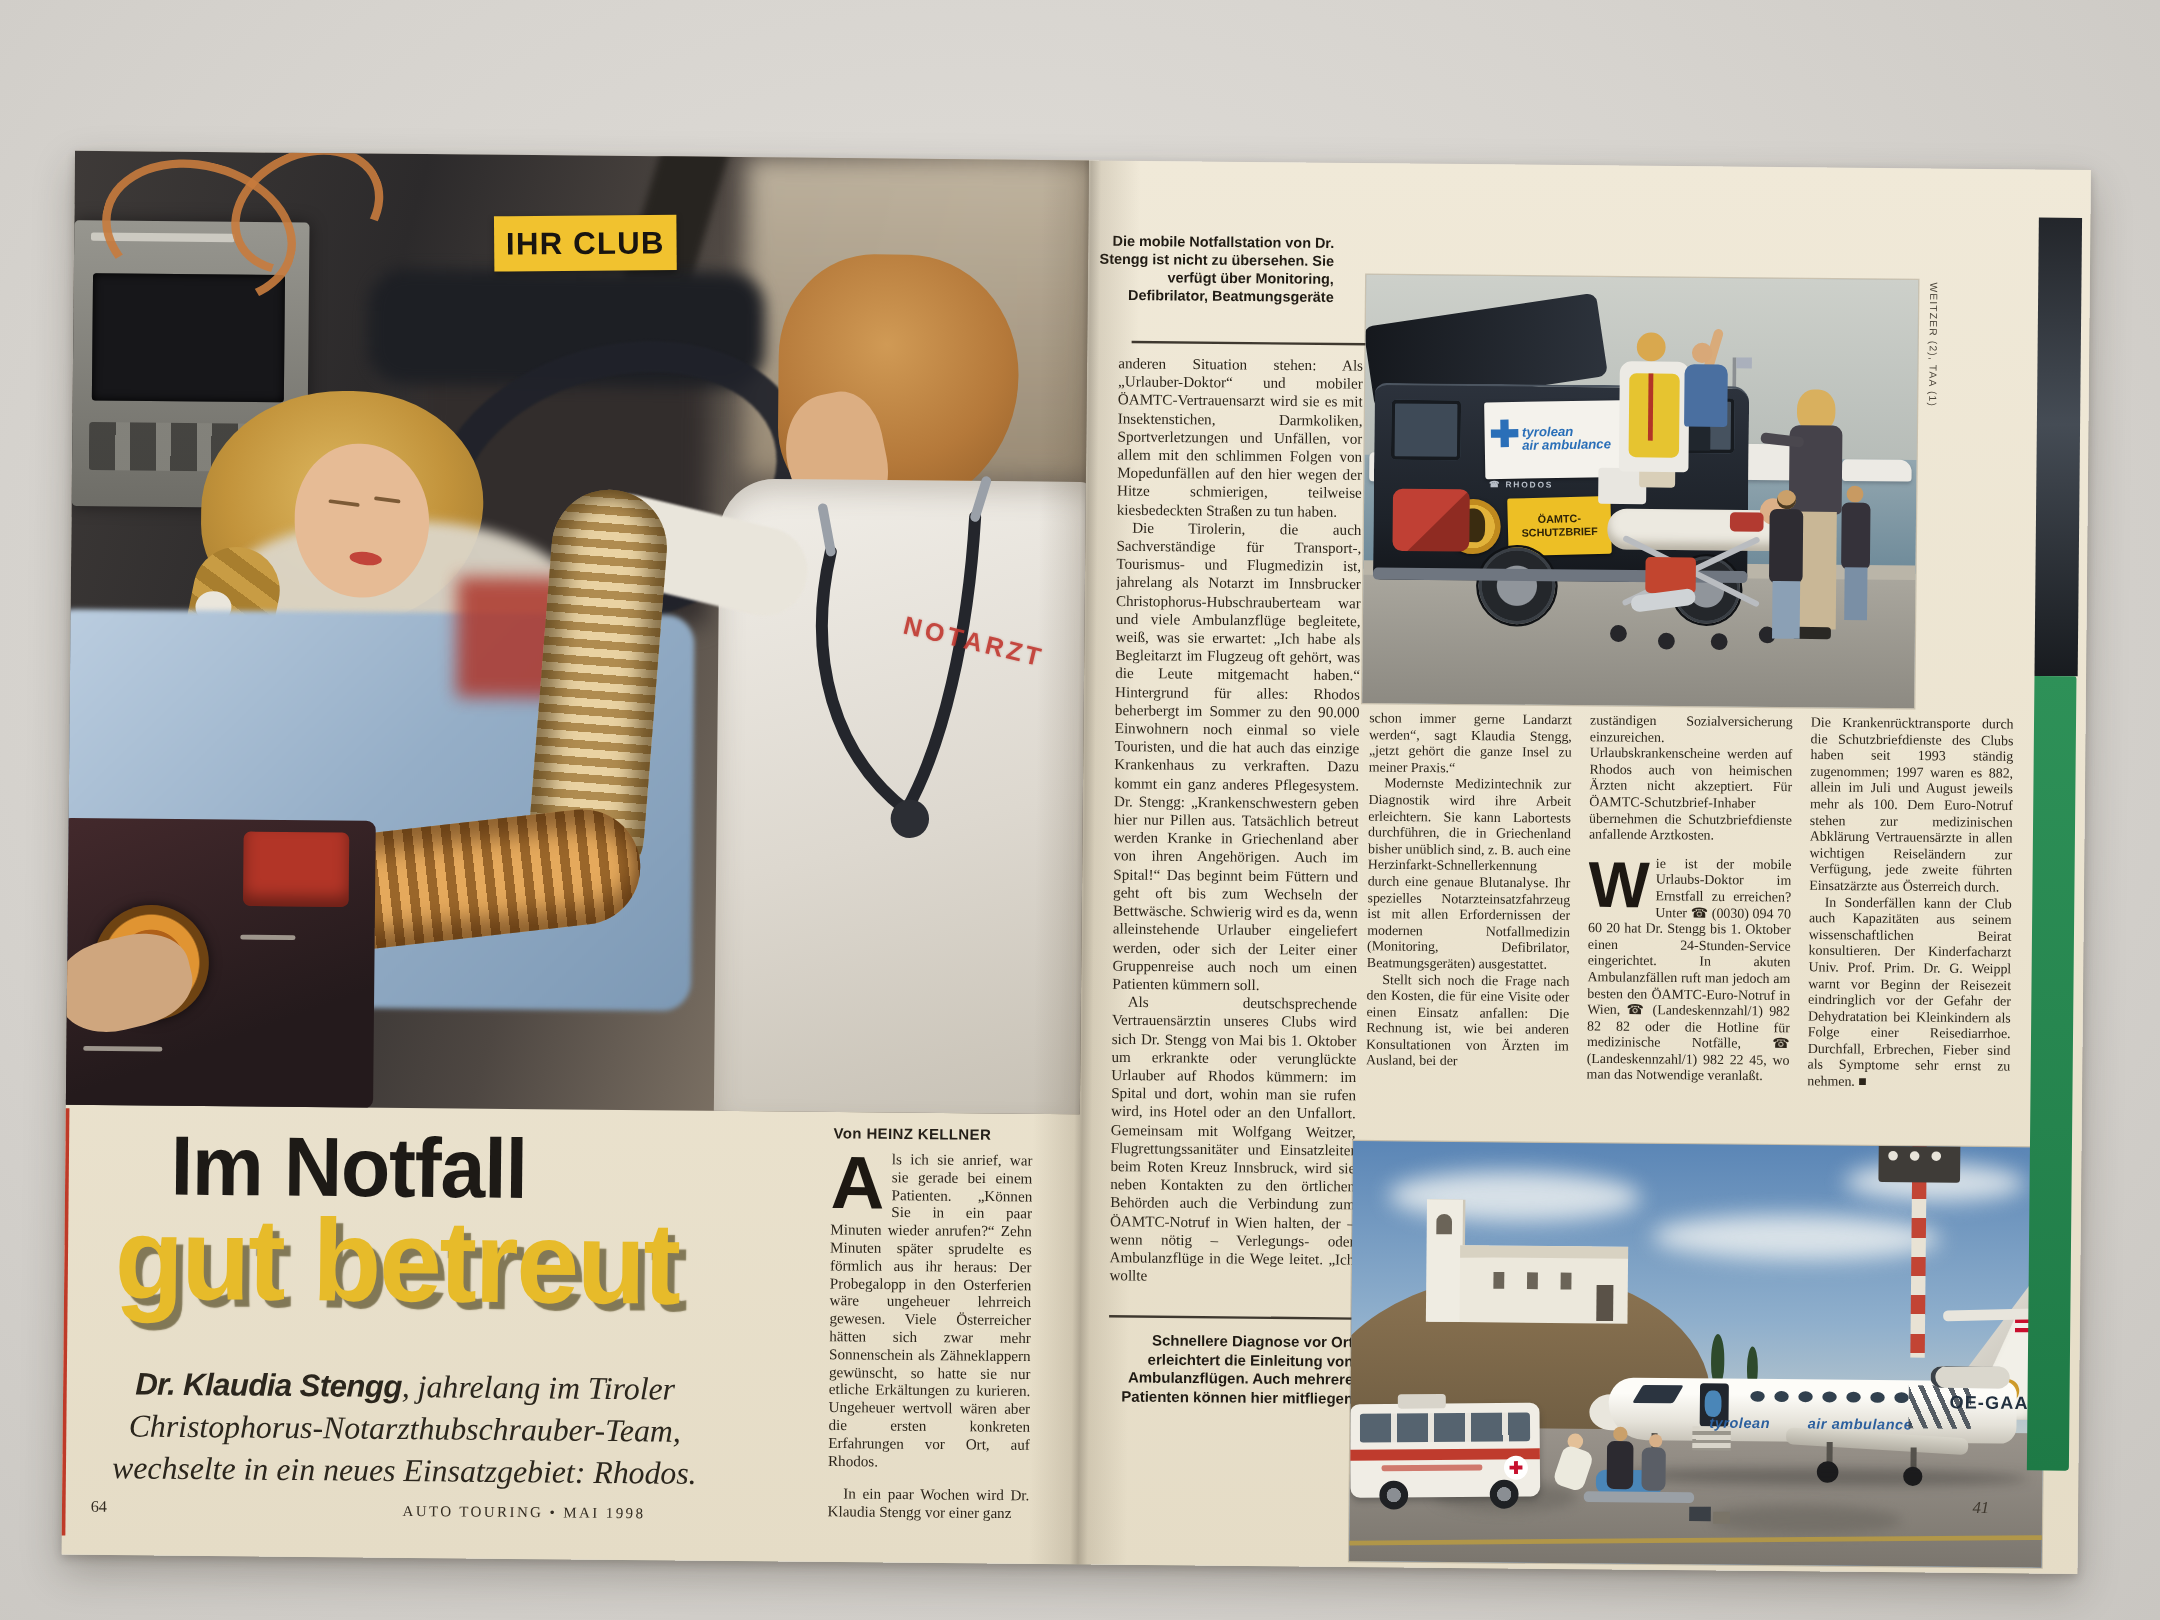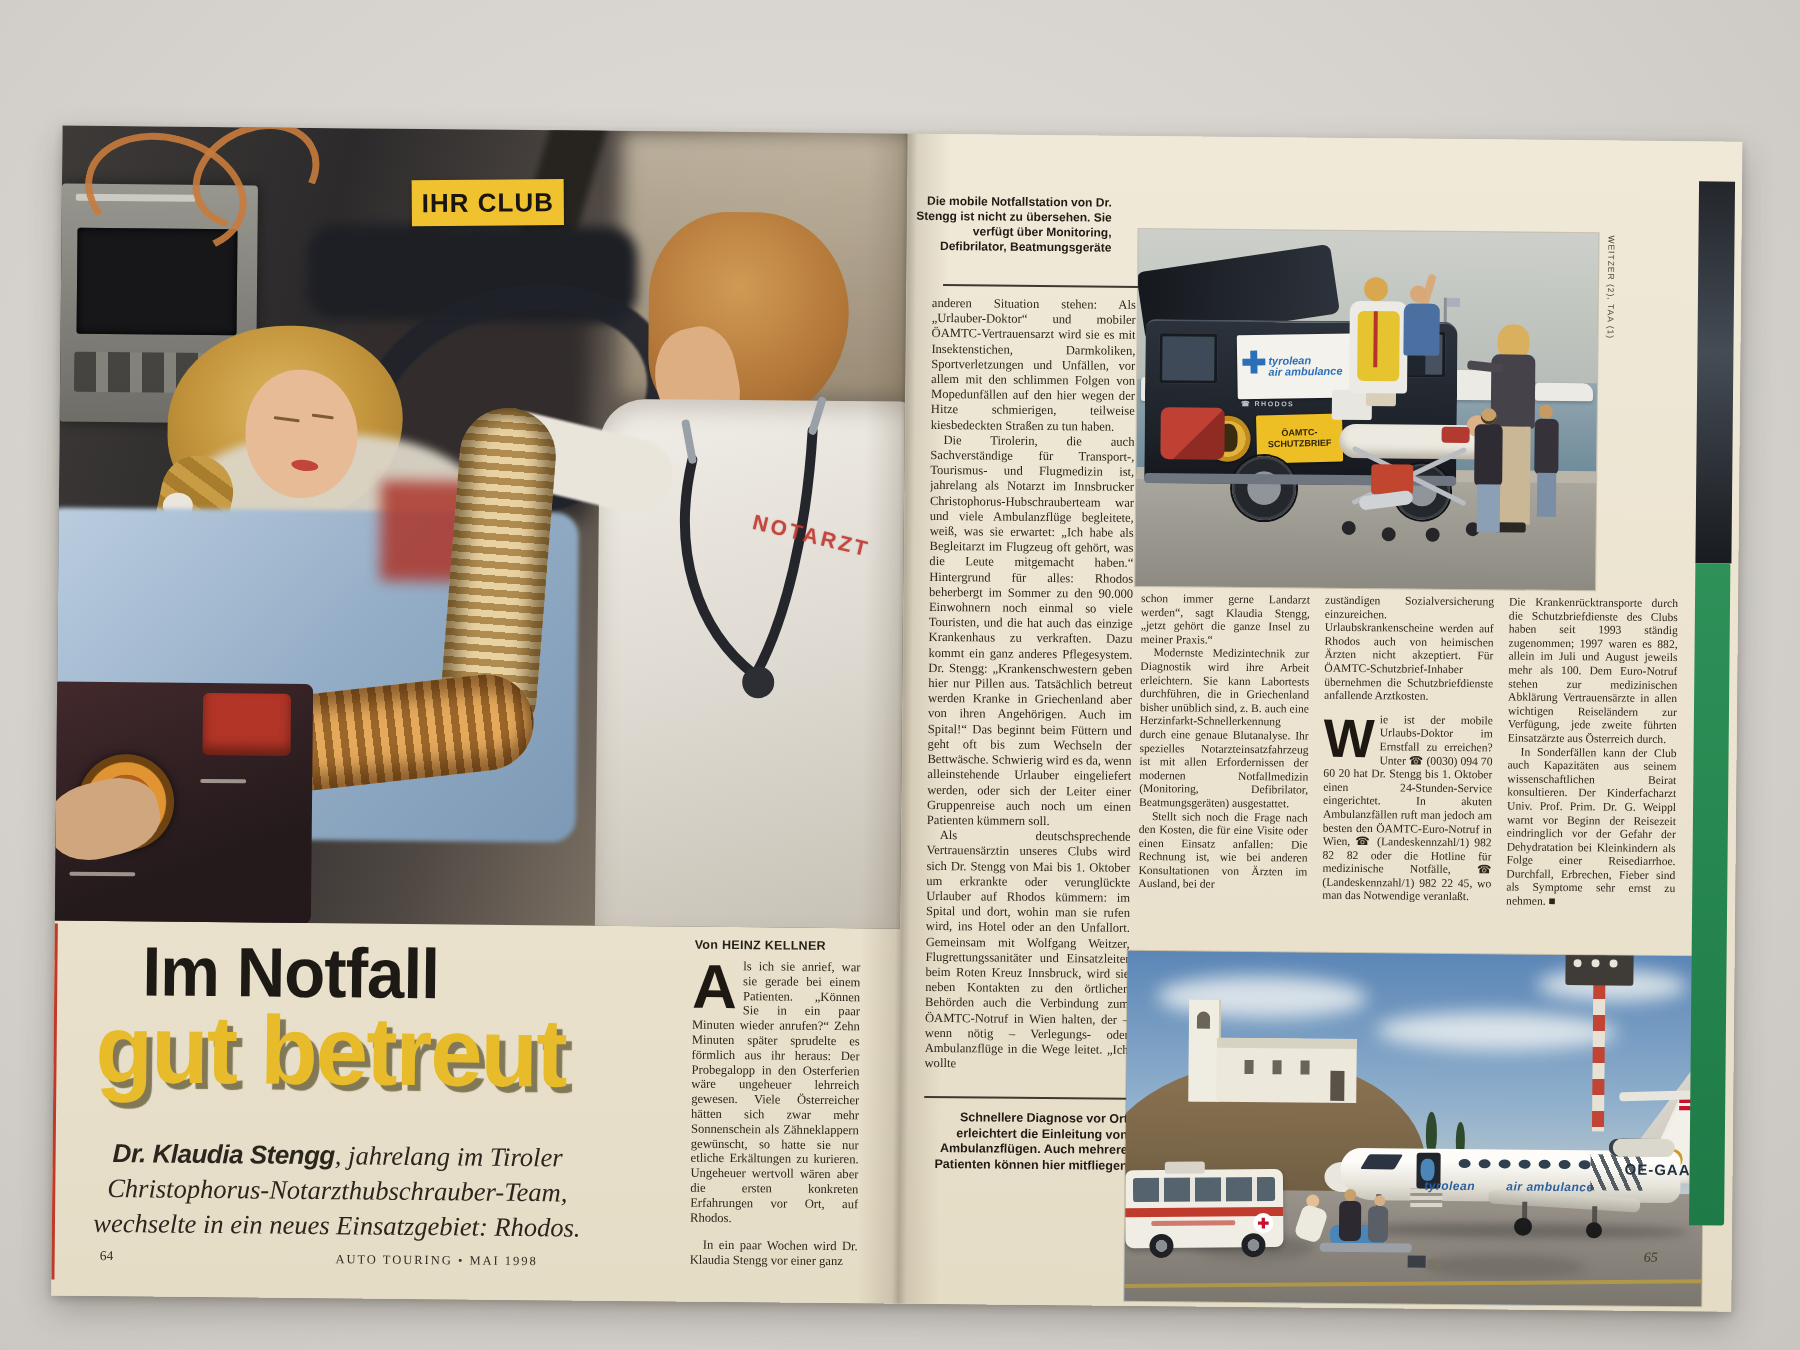--- a/index.html
+++ b/index.html
@@ -66,21 +66,21 @@
   .hl1{left:88px;top:810px;margin:0;font:700 70px/70px "Liberation Sans",sans-serif;color:#1d1a16;letter-spacing:-1px;transform:scaleX(.96);transform-origin:left;}
   .hl2{left:42px;top:874px;margin:0;font:700 97px/97px "Liberation Sans",sans-serif;color:#e7bb2a;letter-spacing:-2px;transform:scaleX(.97);transform-origin:left;
     text-shadow:6px 6px 1px rgba(104,94,58,.8);}
   .standfirst{left:28px;top:1010px;width:514px;margin:0;text-align:center;
     font:italic 26.5px/35px "Liberation Serif",serif;color:#2b261d;}
   .standfirst b{font:italic 700 26px/35px "Liberation Sans",sans-serif;letter-spacing:-.5px;}
   .byline{left:640px;top:806px;width:170px;font:700 12.5px "Liberation Sans",sans-serif;color:#241f18;letter-spacing:.3px;}
   .intro{left:638px;top:827px;width:168px;height:338px;overflow:hidden;
     font:12.6px/14.8px "Liberation Serif",serif;color:#2b241a;text-align:justify;}
   .dropA{float:left;font:800 62px/50px "Liberation Sans",sans-serif;color:#1d1812;margin:3px 6px 0 0;}
-  .folio-l{left:48px;top:1122px;font:13.5px "Liberation Serif",serif;color:#332c22;}
+  .folio-l{left:24px;top:1122px;font:13.5px "Liberation Serif",serif;color:#332c22;}
   .folio-c{left:150px;top:1124px;width:470px;text-align:center;font:12.5px "Liberation Serif",serif;letter-spacing:2px;color:#332c22;}
 
   
   .cap{font:700 12px/15px "Liberation Sans",sans-serif;color:#1f1a13;text-align:right;}
   .cap-top{left:853px;top:60px;width:197px;}
   .rule{height:2px;background:#3e382f;}
   .rule-top{left:882px;top:150px;width:196px;}
   .col1{left:871px;top:162px;width:204px;height:797px;overflow:hidden;
     font:12.6px/15.2px "Liberation Serif",serif;color:#2b241a;text-align:justify;}
   .col1 p,.colx p{margin:0;}
@@ -444,21 +444,21 @@
       <div class="ab g-stretch"></div>
       <div class="ab g-f1h fig-head"></div>
       <div class="ab g-f1b"></div>
       <div class="ab g-f2h fig-head"></div>
       <div class="ab g-f2b"></div>
       <div class="ab g-f3h fig-head"></div>
       <div class="ab g-f3b"></div>
       <div class="ab g-box1"></div>
       <div class="ab g-box2"></div>
     </div>
-    <div class="ab folio-r">65</div>
+    <div class="ab folio-r">41</div>
   </div>
 
   <div class="ab strip-black"></div>
   <div class="ab strip-green"></div>
 
   <div class="ab fold"></div>
  </div>
 </div>
 
 </body></html>

